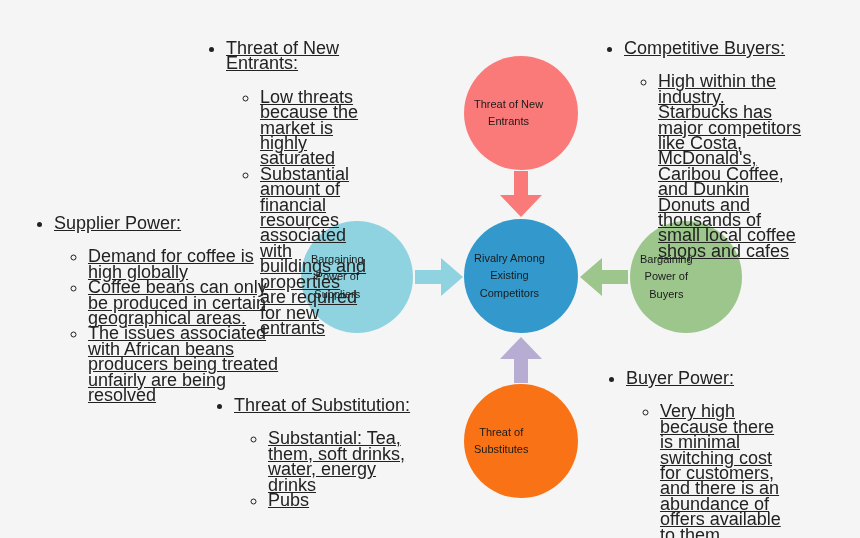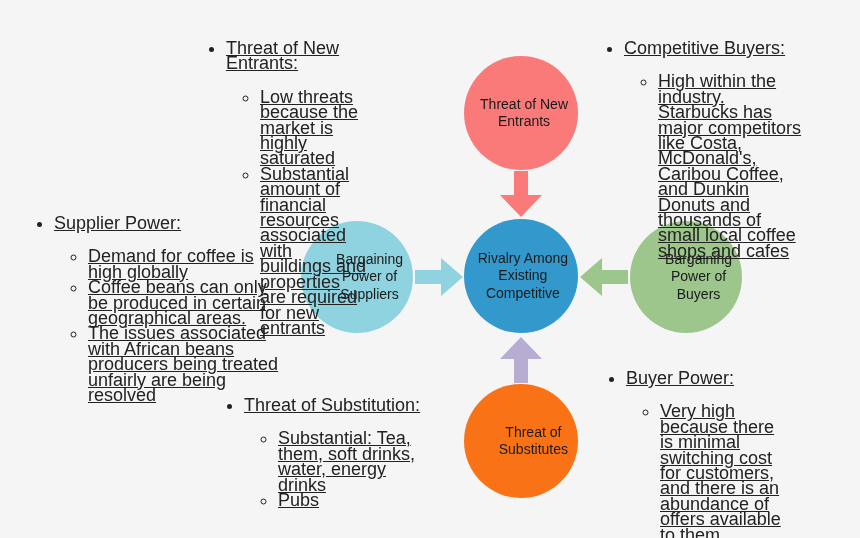--- a/index.html
+++ b/index.html
@@ -20,24 +20,24 @@
     width: 860px;
     height: 538px;
   }
 
   
   .force-node {
     position: absolute;
     border-radius: 50%;
     display: flex;
     align-items: center;
-    justify-content: flex-end;
+    justify-content: flex-start;
     text-align: center;
     box-sizing: border-box;
-    font-size: 14px;
+    font-size: 11px;
     line-height: 17.5px;
     color: #1a1a1a;
   }
   .force-node .node-label {
     display: block;
     padding: 0 10px;
     white-space: pre-line;
   }
 
   #node-new-entrants {
@@ -91,21 +91,21 @@
   .text-block li {
     margin: 0 0 0 0;
     padding: 0;
   }
   .text-block > ul > li { margin-bottom: 0px; }
   .text-block ul ul > li { margin-bottom: 0px; }
 
   #block-new-entrants { left: 210px; top: 41px;  width: 176px; }
   #block-rivalry      { left: 608px; top: 41px;  width: 218px; }
   #block-supplier     { left: 38px;  top: 216px; width: 262px; }
-  #block-substitution { left: 228px; top: 398px; width: 212px; }
+  #block-substitution { left: 218px; top: 398px; width: 212px; }
   #block-buyer        { left: 610px; top: 371px; width: 200px; }
 </style>
 </head>
 <body style="background: rgb(245, 245, 245);">
 
 <div id="diagram">
 
   <div class="force-node" id="node-new-entrants" style="background: rgb(250, 122, 122);">
     <span class="node-label">Threat of New
 Entrants</span>
@@ -113,21 +113,21 @@
 
   <div class="force-node" id="node-suppliers" style="background: rgb(143, 211, 224);">
     <span class="node-label">Bargaining
 Power of
 Suppliers</span>
   </div>
 
   <div class="force-node" id="node-rivalry" style="background: rgb(51, 153, 204);">
     <span class="node-label">Rivalry Among
 Existing
-Competitive</span>
+Competitors</span>
   </div>
 
   <div class="force-node" id="node-buyers" style="background: rgb(157, 198, 141);">
     <span class="node-label">Bargaining
 Power of
 Buyers</span>
   </div>
 
   <div class="force-node" id="node-substitutes" style="background: #f97316;">
     <span class="node-label">Threat of

